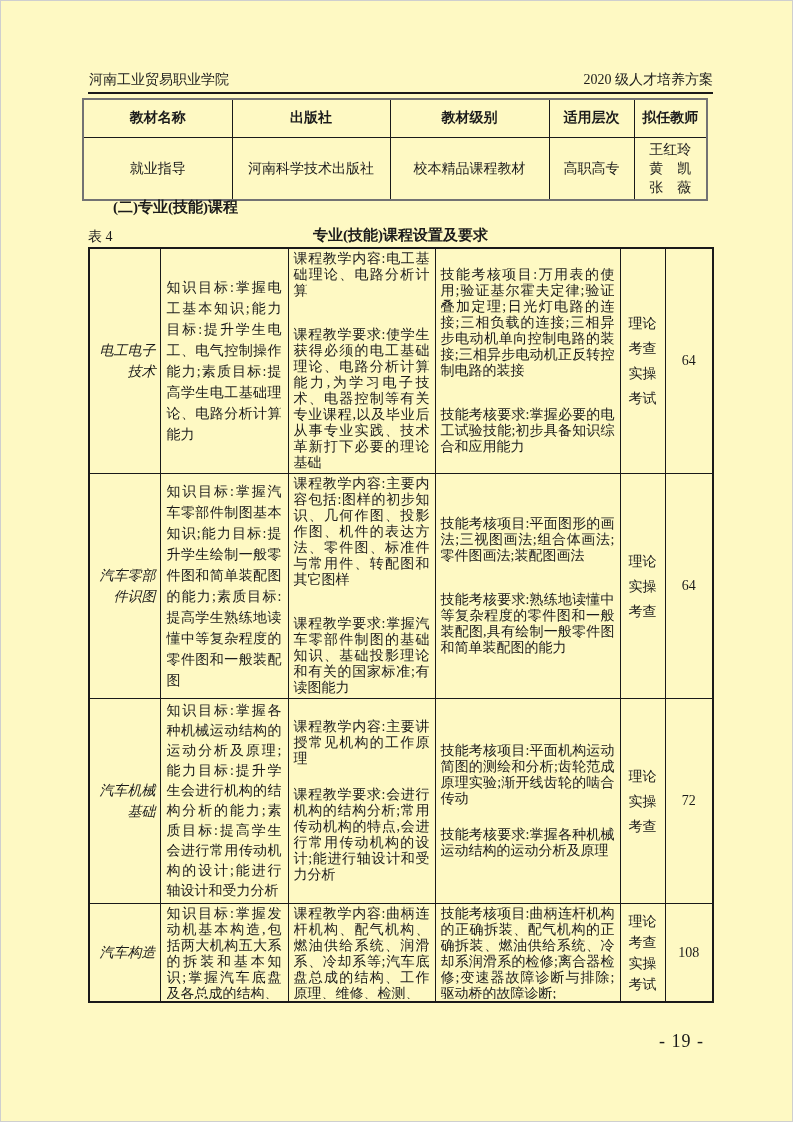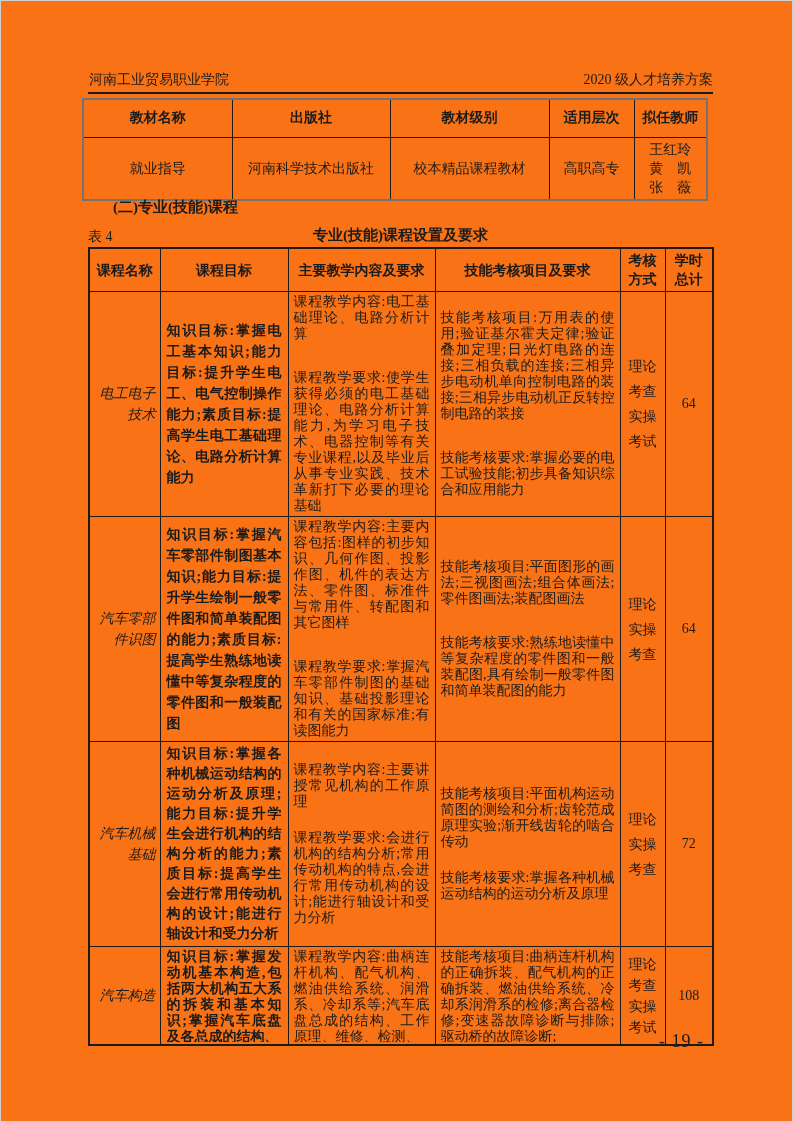--- a/index.html
+++ b/index.html
@@ -1,19 +1,19 @@
 <!DOCTYPE html>
 <html><head>
 <meta charset="utf-8">
 <style>
   html,body{margin:0;padding:0;background:#9e9e9e;}
   .page{
     position:relative;
     width:793px;height:1122px;
-    background:#f97316;
+    background:#fef9c3;
     margin:0 auto;
     font-family:"Liberation Serif","DejaVu Serif",serif;
     color:#1b1b1b;
     box-sizing:border-box;
     border:1px solid #cfcfcf;
     overflow:hidden;
   }
   
   .running-header{position:absolute;left:88px;width:624px;top:70px;height:20px;font-size:14px;}
   .rh-left{position:absolute;left:0;top:0;}
@@ -37,21 +37,21 @@
   .caption-row{position:absolute;left:87px;width:625px;top:225px;height:20px;}
   .tbl-label{position:absolute;left:0;top:2px;font-size:14px;}
   .tbl-caption{display:block;text-align:center;font-size:15px;font-weight:bold;}
 
   
   .course-table{position:absolute;left:87px;top:246px;width:625px;border:2px solid #1a1a1a;}
   .course-table th{line-height:19px;}
   .ch{height:43px;}
   .r1{height:213px;} .r2{height:204px;} .r3{height:204px;} .r4{height:97px;}
   .c-name{text-align:right;line-height:21px;padding:2px 4px;font-style:italic;}
-  .c-goal{text-align:justify;line-height:21px;padding:2px 6px;font-weight:bold;}
+  .c-goal{text-align:justify;line-height:21px;padding:2px 6px;}
   .r3 .c-goal{line-height:20px;}
   .r4 .c-goal{line-height:16px;}
   .c-body{text-align:justify;line-height:16px;padding:2px 5px;}
   .r3 .c-body{line-height:16px;}
   .para + .para{margin-top:28px;}
   .r3 .para + .para{margin-top:20px;}
   .c-method{text-align:center;line-height:25px;white-space:pre-line;padding:2px 2px;}
   .r4 .c-method{line-height:21px;}
   .c-hours{text-align:center;padding:2px 2px;}
   .r4 .clip{max-height:93px;overflow:hidden;}
@@ -108,30 +108,20 @@
   <table class="course-table">
     <colgroup>
       <col style="width:71px">
         <col style="width:128px">
         <col style="width:147px">
         <col style="width:185px">
         <col style="width:45px">
         <col style="width:48px">
     </colgroup>
     <tbody>
-        <tr class="ch">
-      <th>课程名称</th>
-      <th>课程目标</th>
-      <th>主要教学内容及要求</th>
-      <th>技能考核项目及要求</th>
-      <th class="pre">考核
-方式</th>
-      <th class="pre">学时
-总计</th>
-    </tr>
 
     <tr class="r1">
       <td class="c-name">电工电子技术</td>
       <td class="c-goal">知识目标:掌握电工基本知识;能力目标:提升学生电工、电气控制操作能力;素质目标:提高学生电工基础理论、电路分析计算能力</td>
       <td class="c-body">
         <div class="para">课程教学内容:电工基础理论、电路分析计算</div>
         <div class="para">课程教学要求:使学生获得必须的电工基础理论、电路分析计算能力,为学习电子技术、电器控制等有关专业课程,以及毕业后从事专业实践、技术革新打下必要的理论基础</div>
       </td>
       <td class="c-body">
         <div class="para">技能考核项目:万用表的使用;验证基尔霍夫定律;验证叠加定理;日光灯电路的连接;三相负载的连接;三相异步电动机单向控制电路的装接;三相异步电动机正反转控制电路的装接</div>

